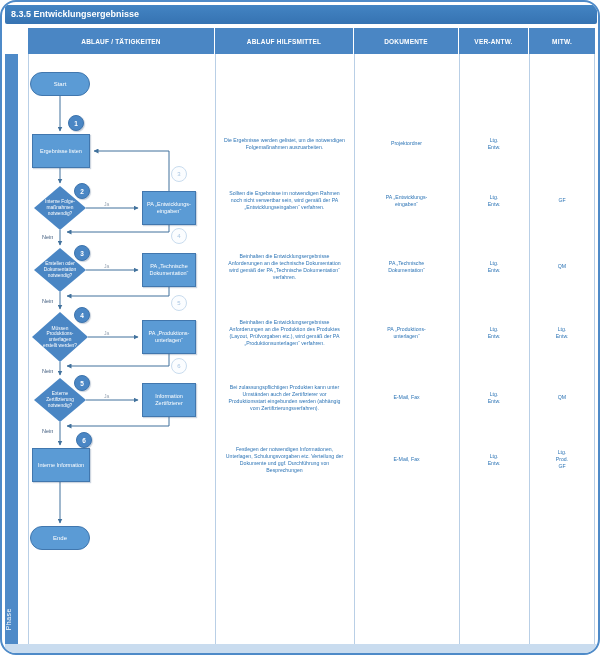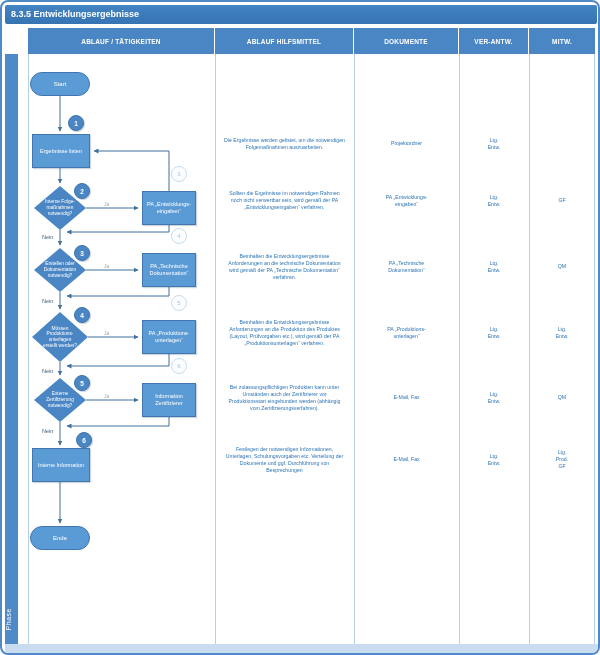--- a/index.html
+++ b/index.html
@@ -1,19 +1,19 @@
 <!DOCTYPE html>
 <html><head>
 <meta charset="utf-8">
 <style>
   * { margin:0; padding:0; box-sizing:border-box; }
   html,body { background:#fff; }
   body { font-family:"Liberation Sans", sans-serif; }
   .page { position:relative; width:600px; height:655px; background:#fff;
-          border:2px solid #4e8ac8; border-radius:8px; overflow:hidden; }
+          border:2px solid #4e8ac8; border-radius:16px; overflow:hidden; }
 
   .titlebar { position:absolute; left:3px; top:3px; width:592px; height:19px;
               background:linear-gradient(#4384c3,#3673b2); color:#fff; font-size:9px;
               font-weight:bold; line-height:19px; padding-left:6px; border-radius:2px; }
 
   .header-row { position:absolute; left:26px; top:26px; width:567px; height:26px; display:flex; }
   .hcell { background:#4a86c4; color:#fff; font-size:6.5px; font-weight:bold;
            display:flex; align-items:center; justify-content:center; text-align:center;
            border-right:1px solid #fff; letter-spacing:.2px; }
   .hcell:last-child { border-right:none; }

